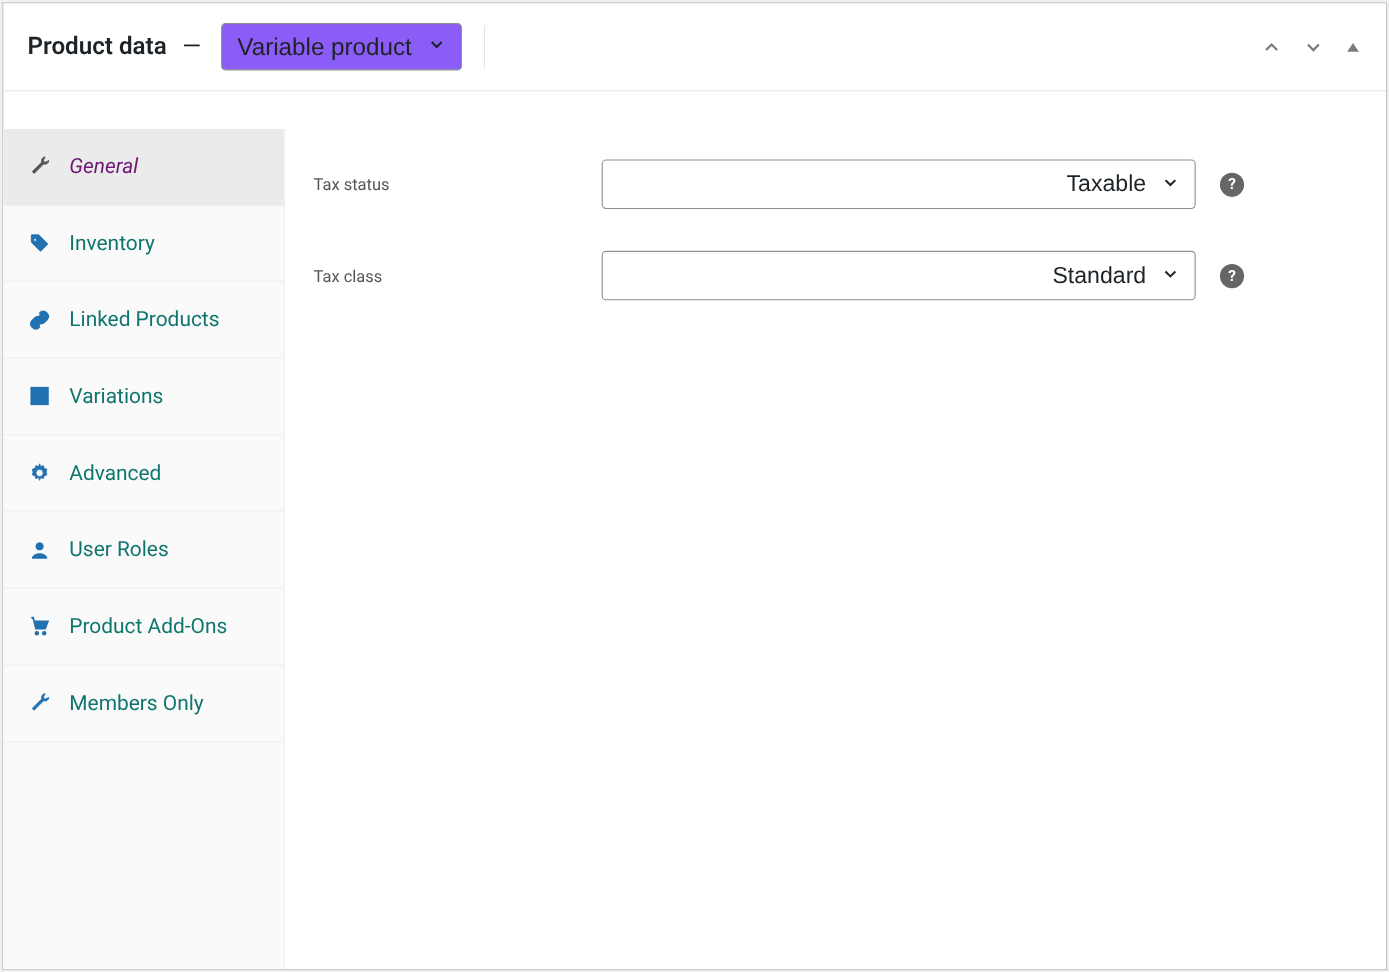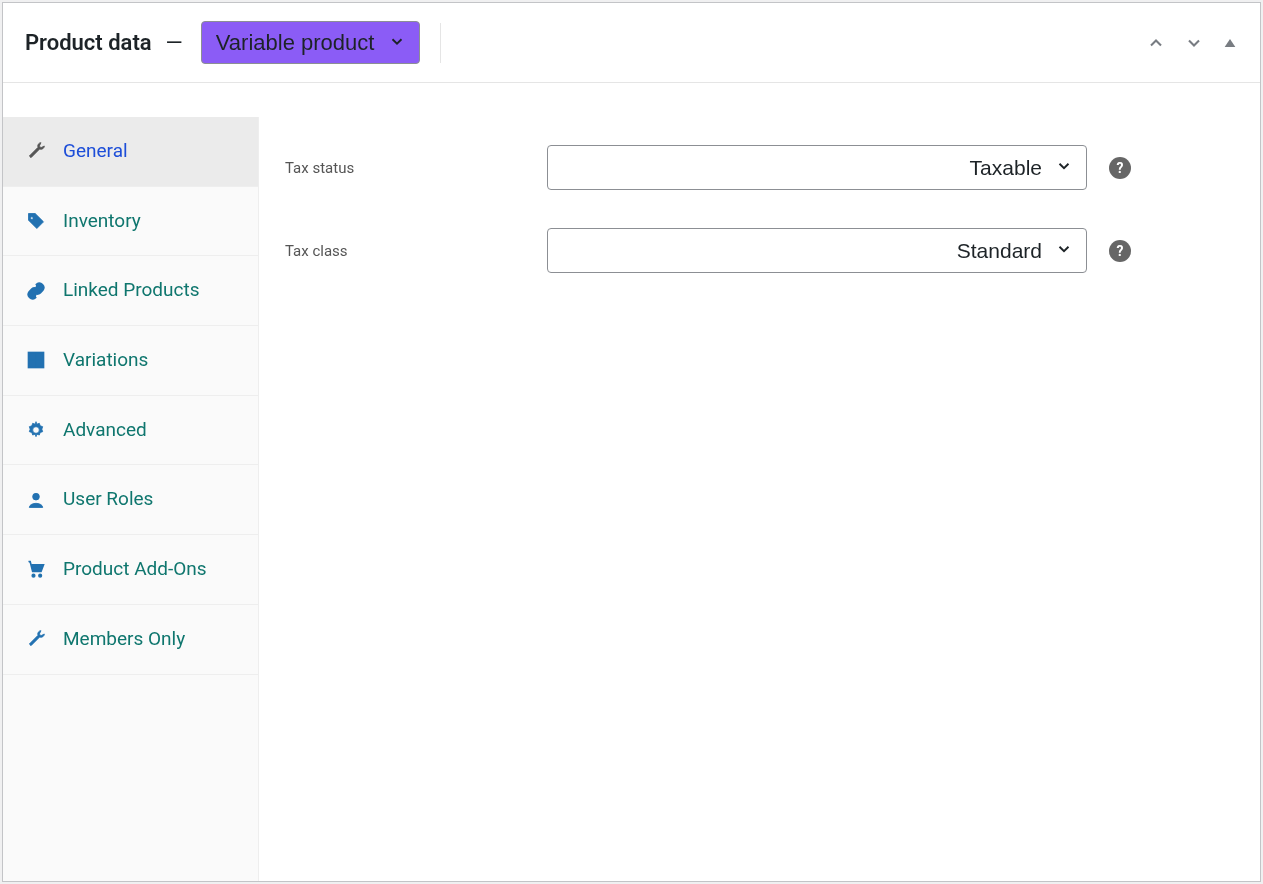--- a/index.html
+++ b/index.html
@@ -92,21 +92,22 @@
     gap: 16px;
     padding: 22px 18px 22px 22px;
     border-bottom: 1px solid #eee;
     color: #0f766e;
     font-size: 19px;
     cursor: pointer;
     line-height: 1.3;
   }
   .tab.active {
     background: #ebebeb;
-    color: #1d4ed8;
+    color: #701a75;
+    font-style: italic;
   }
   .tab .ticon {
     width: 22px;
     display:flex;
     align-items:center;
     justify-content:center;
     flex-shrink: 0;
   }
   .tab.active .ticon svg { fill: #555; stroke:#555; }
   .tab:not(.active) .ticon svg { fill: #2271b1; stroke:#2271b1; }

